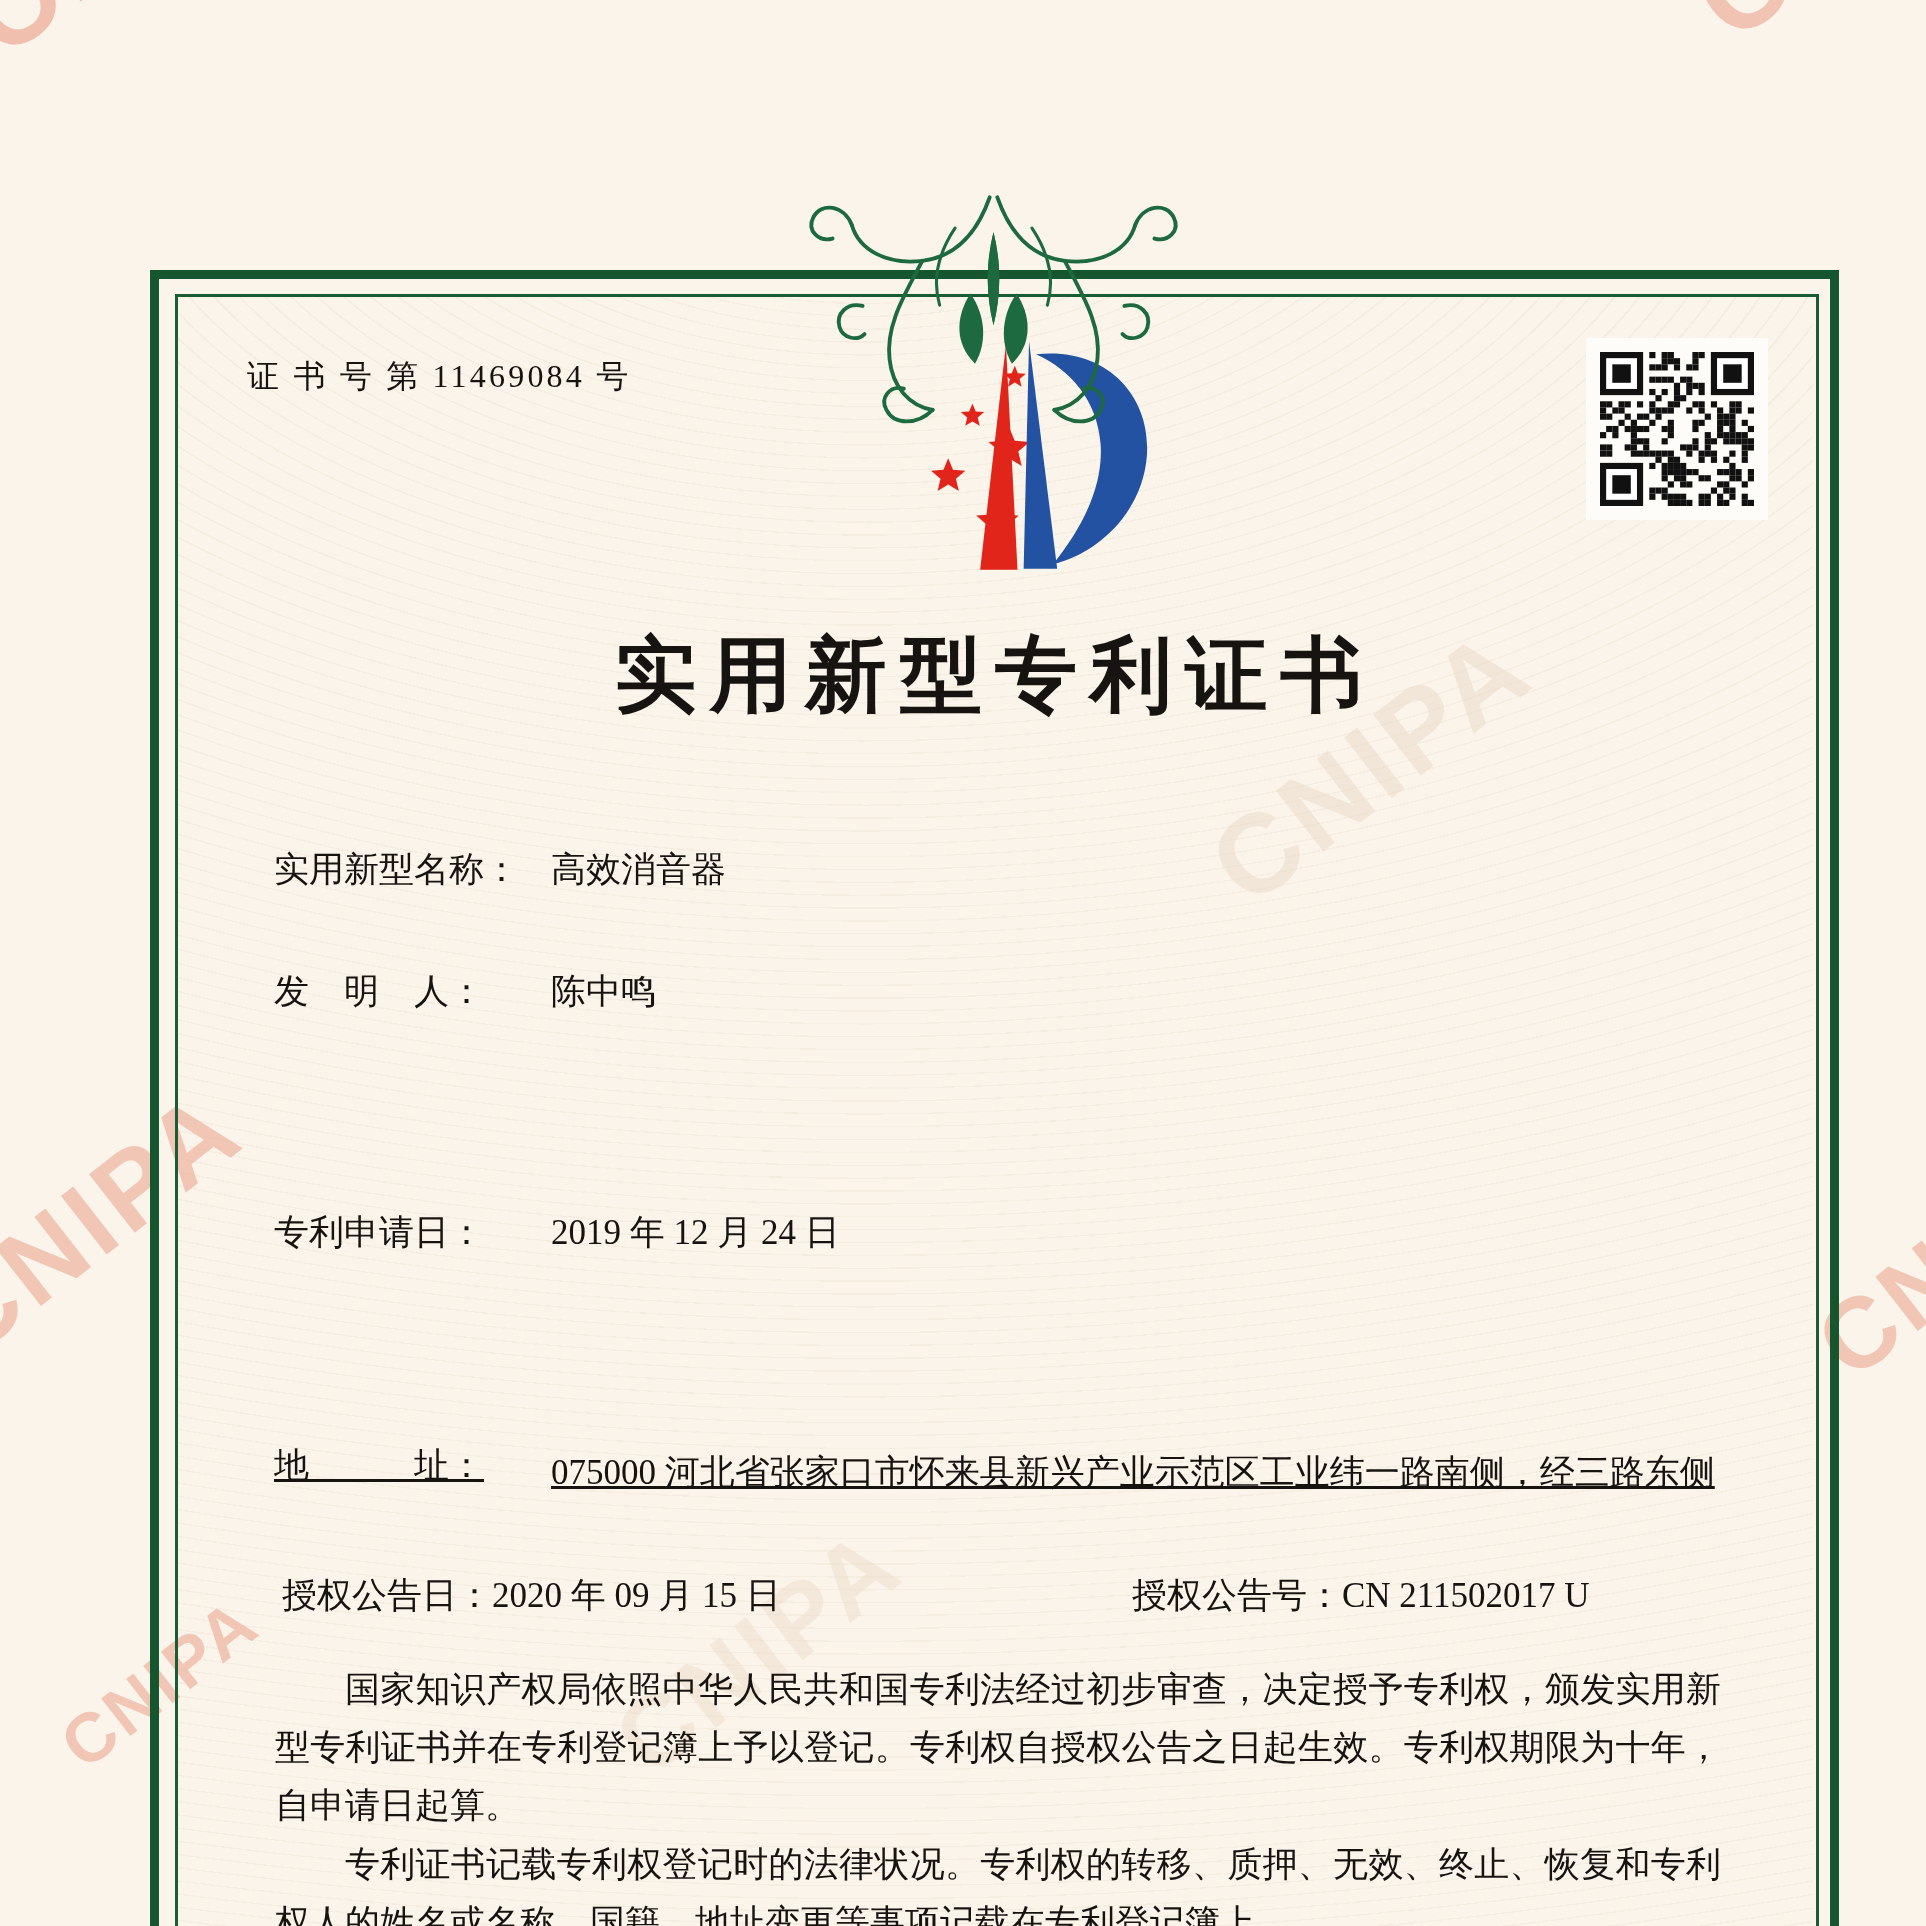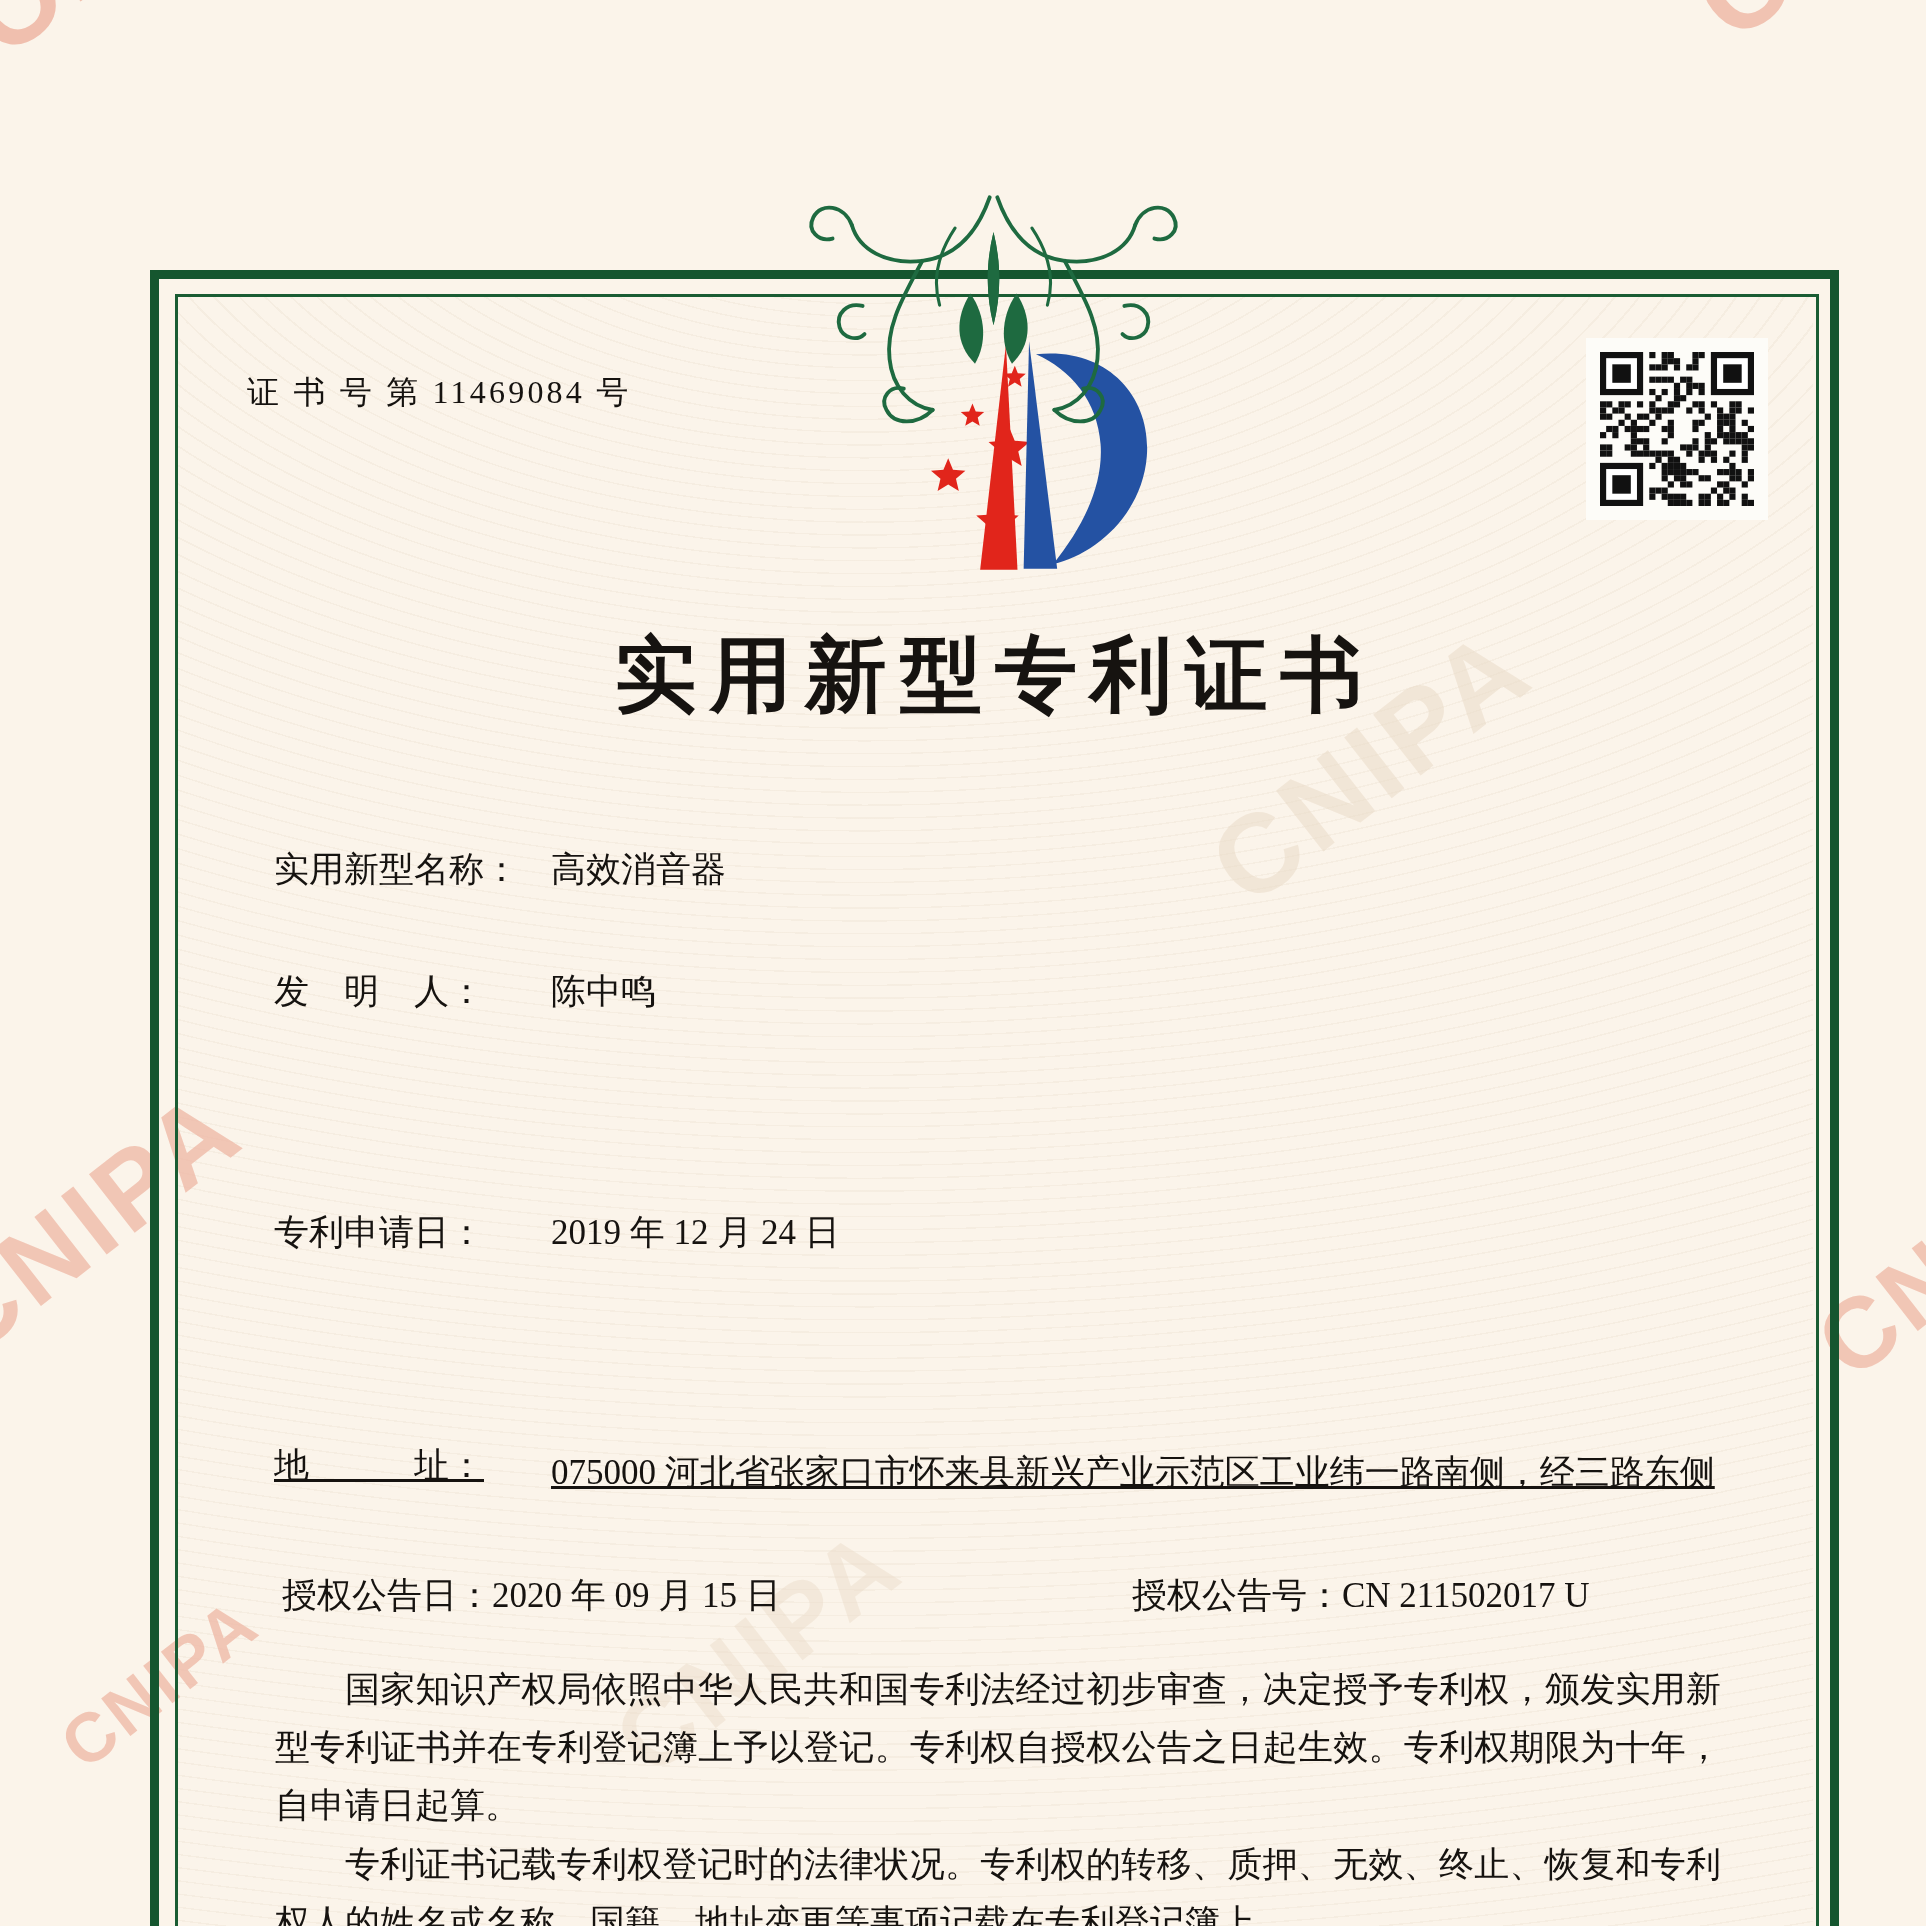--- a/index.html
+++ b/index.html
@@ -15,21 +15,21 @@
   .frame-inner{position:absolute;left:175px;top:294px;width:1638px;height:2297px;
     border:3.1px solid #1a5c33;z-index:2;}
   .inner-waves{position:absolute;left:178px;top:297px;width:1635px;height:2294px;z-index:0;
     background-image:repeating-radial-gradient(1002px 578px at 42% -200px,
       rgba(226,212,192,.22) 0 2.3px, rgba(0,0,0,0) 2.3px 22.3px);}
   
   .wm{position:absolute;z-index:1;font-family:"Liberation Sans","DejaVu Sans",sans-serif;
     font-weight:bold;letter-spacing:.05em;transform:rotate(-38deg);transform-origin:left top;
     white-space:nowrap;user-select:none;}
   
-  .cert-no{position:absolute;left:247px;top:371px;font-size:32px;letter-spacing:.1em;z-index:3;}
+  .cert-no{position:absolute;left:247px;top:355px;font-size:32px;letter-spacing:.1em;z-index:3;}
   .logo{position:absolute;left:882px;top:331px;width:281px;height:266px;z-index:3;}
   .qr-wrap{position:absolute;left:1586px;top:338px;width:182px;height:182px;background:#fdfcf8;z-index:3;}
   .qr-wrap svg{position:absolute;left:14px;top:14px;}
   .doc-title{position:absolute;left:0;right:0;top:621px;text-align:center;z-index:3;
     font-size:82px;font-weight:bold;letter-spacing:.16em;}
   
   .field-row{position:absolute;left:274px;z-index:3;font-size:35px;white-space:nowrap;}
   .field-label{display:inline-block;min-width:277px;}
   .field-row.addr{white-space:normal;display:flex;text-decoration:underline;}
   .field-row.addr .field-label{flex:0 0 277px;}

